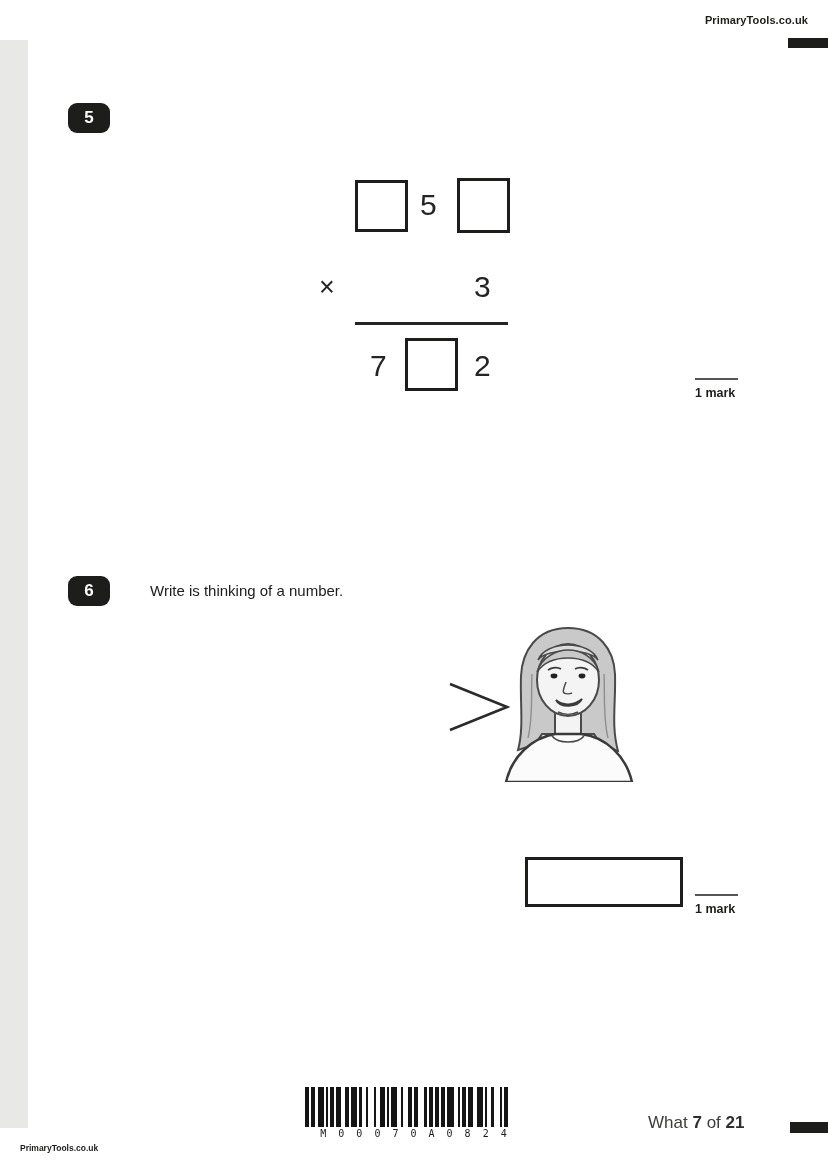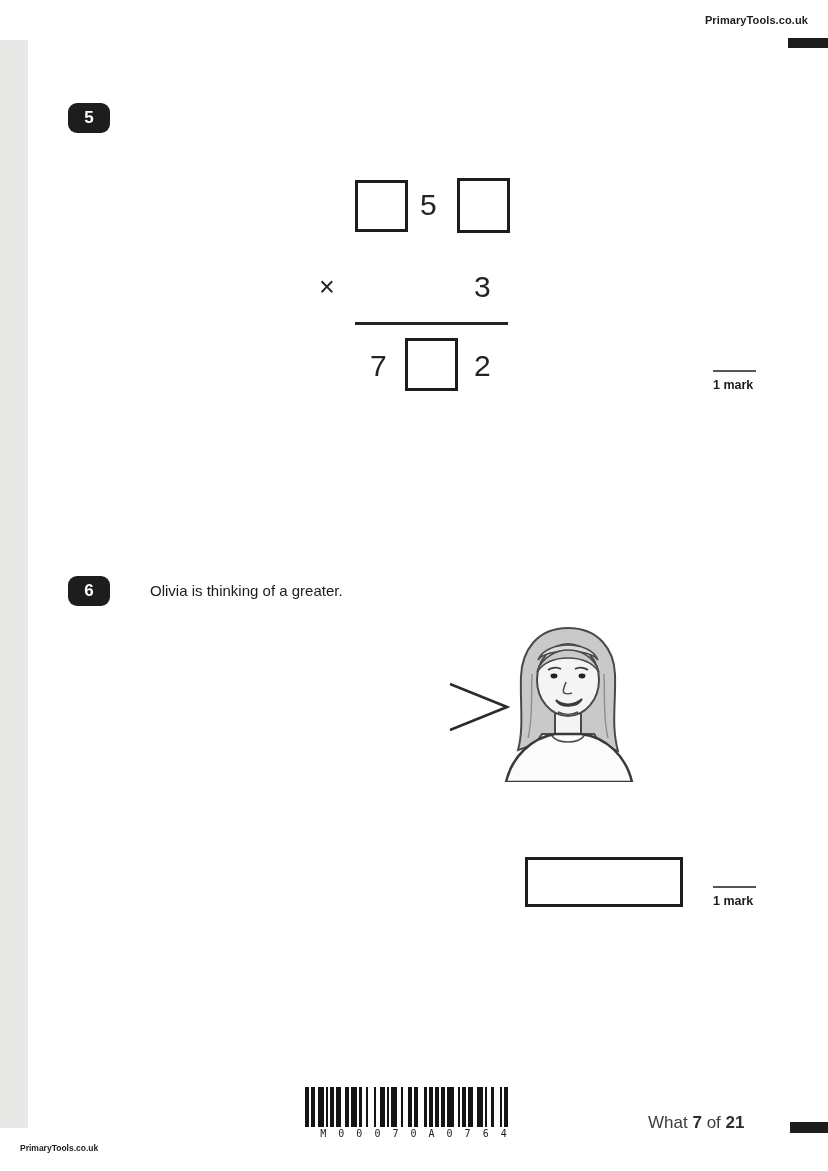--- a/index.html
+++ b/index.html
@@ -37,21 +37,21 @@
   .dbox-2{left:457px;top:178px;width:53px;height:55px;}
   .dbox-3{left:405px;top:338px;width:53px;height:53px;}
   .mdigit{position:absolute;font-size:30px;color:#242424;}
   .d-tens{left:420px;top:188px;}
   .d-op{left:319px;top:272px;font-size:27px;}
   .d-mult{left:474px;top:270px;}
   .d-prod1{left:370px;top:349px;}
   .d-prod3{left:474px;top:349px;}
   .mult-line{position:absolute;left:355px;top:322px;width:153px;height:3px;background:#242424;}
 
-  .mark{position:absolute;left:713px;width:44px;text-align:left;}
+  .mark{position:absolute;left:695px;width:44px;text-align:left;margin-top:8px;}
   .mark-q5{top:370px;}
   .mark-q6{top:886px;}
   .mark .mark-line{width:43px;height:2px;background:#555;margin-bottom:3px;}
   .mark span{font-size:12.5px;font-weight:600;color:#1d1d1b;white-space:nowrap;}
 
   
   .speech-bubble{
     position:absolute;left:203px;top:630px;width:257px;height:134px;box-sizing:border-box;
     border:2.5px solid #2b2b2b;border-radius:16px;background:#fff;padding:8px 12px 6px 14px;z-index:2;
   }
@@ -98,21 +98,21 @@
     <div class="dbox dbox-3"></div>
     <div class="mdigit d-prod3">2</div>
   </div>
 
   <div class="mark mark-q5">
     <div class="mark-line"></div>
     <span>1 mark</span>
   </div>
 
   <div class="badge badge-q6">6</div>
-  <div class="q6-intro">Olivia is thinking of a greater.</div>
+  <div class="q6-intro">Write is thinking of a number.</div>
 
 
   <svg class="bubble-tail" width="62" height="52" viewBox="0 0 62 52">
     <polygon points="1,3 58,26 1,49" fill="#ffffff"></polygon>
     <polyline points="1,3 58,26 1,49" fill="none" stroke="#2b2b2b" stroke-width="2.5" stroke-linejoin="miter"></polyline>
   </svg>
 
   <svg class="girl-figure" width="140" height="158" viewBox="0 0 140 158">
 
     <path d="M70,4 C38,4 24,28 23,52 C22,80 26,104 20,126 C34,122 40,118 44,110 L96,110 C100,118 108,124 120,127 C113,102 118,78 117,50 C116,26 101,4 70,4 Z" fill="#c9c9c9" stroke="#4a4a4a" stroke-width="2"></path>
@@ -207,21 +207,21 @@
         <span class="bc-space" style="width: 2.1px;"></span>
         <span class="bc-bar" style="width: 2.1px;"></span>
         <span class="bc-space" style="width: 4.2px;"></span>
         <span class="bc-bar" style="width: 2.1px;"></span>
         <span class="bc-space" style="width: 6.3px;"></span>
         <span class="bc-bar" style="width: 2.1px;"></span>
         <span class="bc-space" style="width: 2.1px;"></span>
         <span class="bc-bar" style="width: 4.2px;"></span>
         <span class="bc-space" style="width: 2.1px;"></span>
       </div>
-    <div class="barcode-label">M 0 0 0 7 0 A 0 7 6 4</div>
+    <div class="barcode-label">M 0 0 0 7 0 A 0 8 2 4</div>
   </div>
 
   <div class="page-num">
     <span>What</span>
     <b>7</b>
     <span>of</span>
     <b>21</b>
   </div>
 
   <div class="print-bar bar-bottom-right"></div>

